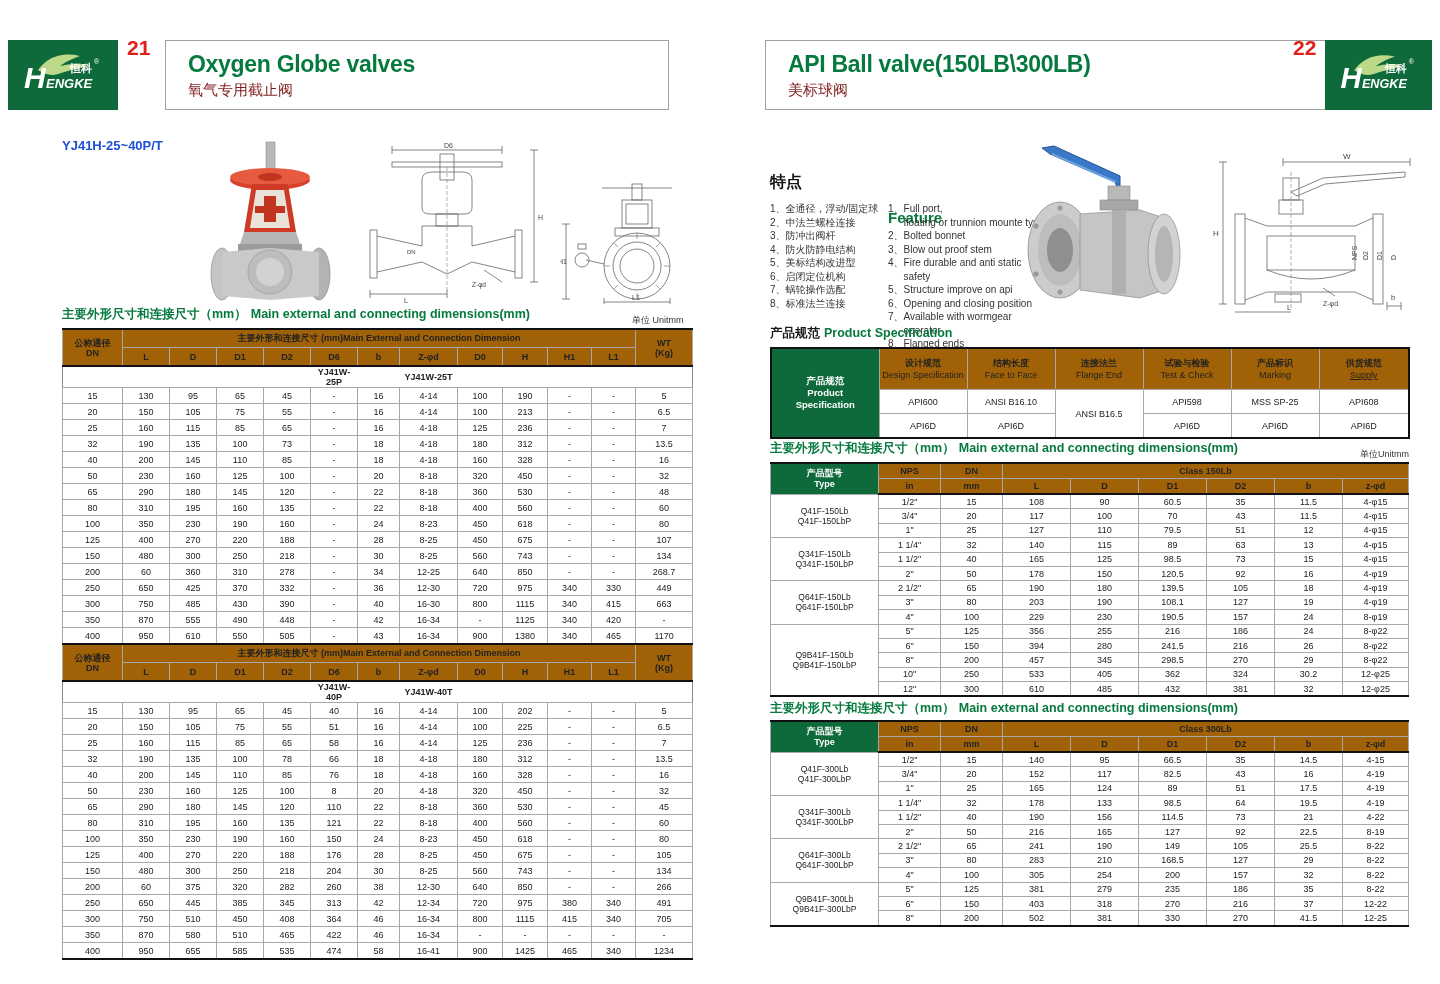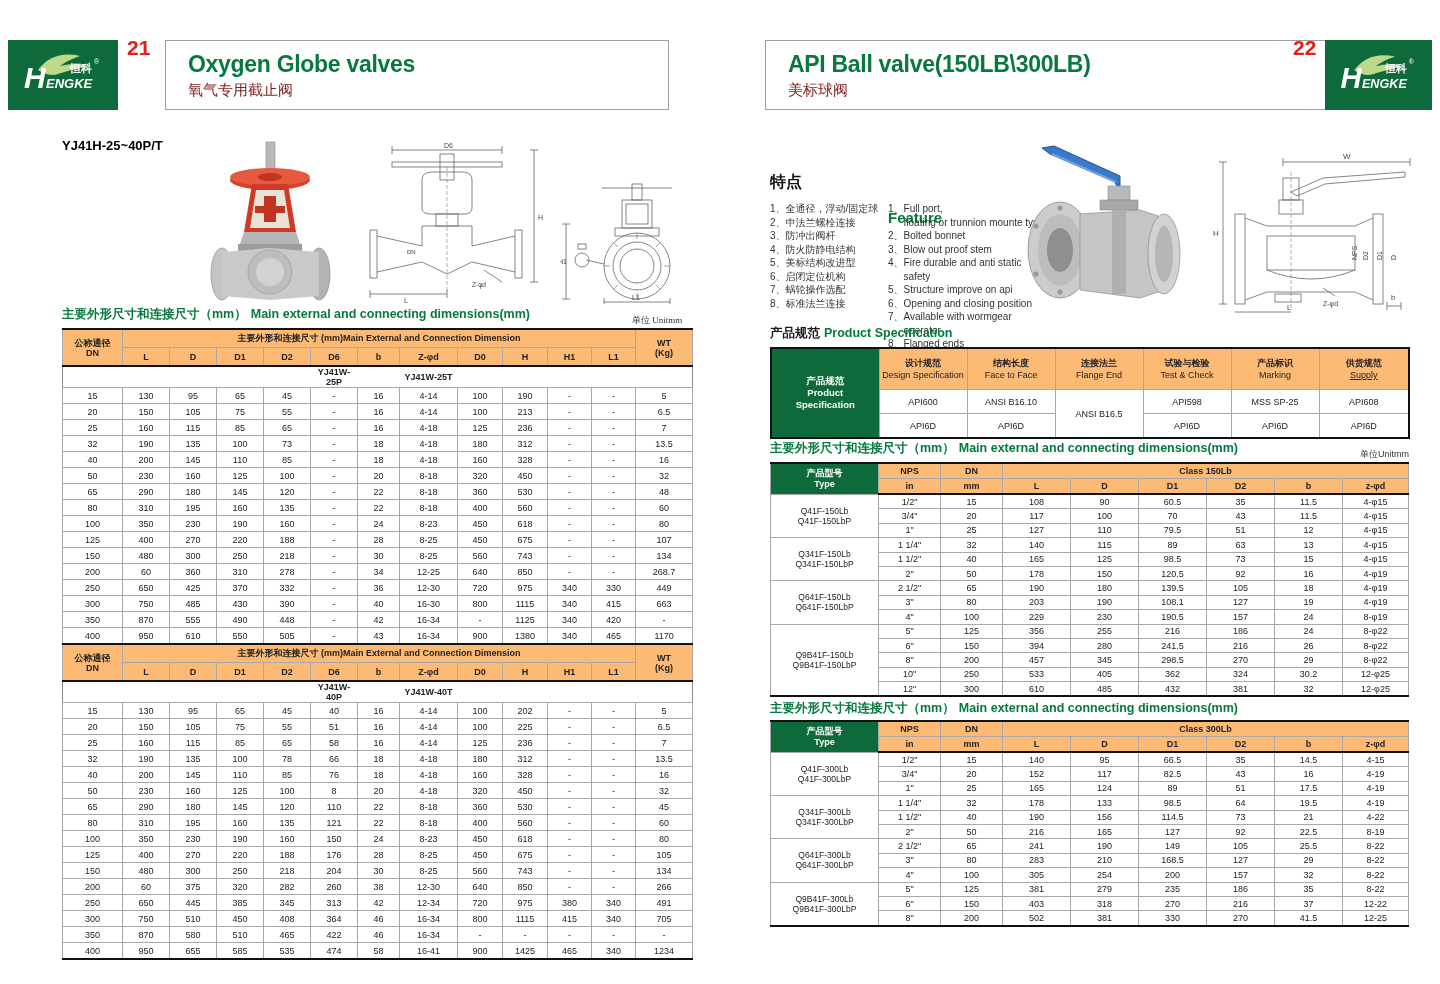--- a/index.html
+++ b/index.html
@@ -15,27 +15,27 @@
              padding:10px 0 0 22px;box-sizing:border-box;}
   .title-en{font:bold 23px "Liberation Sans",sans-serif;color:#067a3e;letter-spacing:-.3px;}
   .title-zh{font:15px "Liberation Sans",sans-serif;color:#7f1d1d;margin-top:3px;}
 
   
   .sec-title{font:bold 12.5px "Liberation Sans",sans-serif;color:#067a3e;}
   .sec-title .zh{margin-right:4px;}
   .sec-title.dark .zh{color:#1a1a1a;}
   .unit-note{font:9px "Liberation Sans",sans-serif;color:#333;}
 
-  .model-label{font:bold 13px "Liberation Sans",sans-serif;color:#000000;text-align:right;}
+  .model-label{font:bold 13px "Liberation Sans",sans-serif;color:#1d4ed8;text-align:right;}
 
   
   table{border-collapse:collapse;table-layout:fixed;background:#fff;}
   td,th{border:1px solid #a8a8a8;font:9px "Liberation Sans",sans-serif;color:#222;
         text-align:center;vertical-align:middle;padding:0;overflow:hidden;}
-  th{background:#fdba74;font-weight:bold;}
+  th{background:#a16207;font-weight:bold;}
   .thick-bottom{border-bottom:2px solid #111 !important;}
   .thick-top{border-top:2px solid #111 !important;}
 
   .dim-table{width:630px;border-left:1px solid #888;border-right:1px solid #888;
              border-bottom:2px solid #111;border-top:2px solid #111;}
   .dim-table td{height:15px;}
   .dim-table th{height:17px;}
   .hdr-two{line-height:10px;}
   .model-row td{border-left:0;border-right:0;font-weight:bold;height:14px;}
 
@@ -176,21 +176,21 @@
       <line x1="44" y1="120" x2="110" y2="120"></line>
         <line x1="44" y1="116" x2="44" y2="124"></line>
         <line x1="110" y1="116" x2="110" y2="124"></line>
       <text x="72" y="118" fill="#444" stroke="none" font-size="7">L1</text>
     </svg>
   </div>
 
   <div class="abs sec-title" style="left:62px;top:306px;">
     <span class="zh">主要外形尺寸和连接尺寸（mm）</span><span>Main external and connecting dimensions(mm)</span>
   </div>
-  <div class="abs unit-note" style="left:632px;top:314px;font-family:Liberation Serif, serif;">单位 Unitmm</div>
+  <div class="abs unit-note" style="left:632px;top:314px;">单位 Unitmm</div>
 
   <div class="abs" style="left:62px;top:328px;">
     <table class="dim-table" id="left-table">
       <colgroup>
         <col style="width:60px">
           <col style="width:47px">
           <col style="width:47px">
           <col style="width:47px">
         <col style="width:47px">
           <col style="width:47px">

